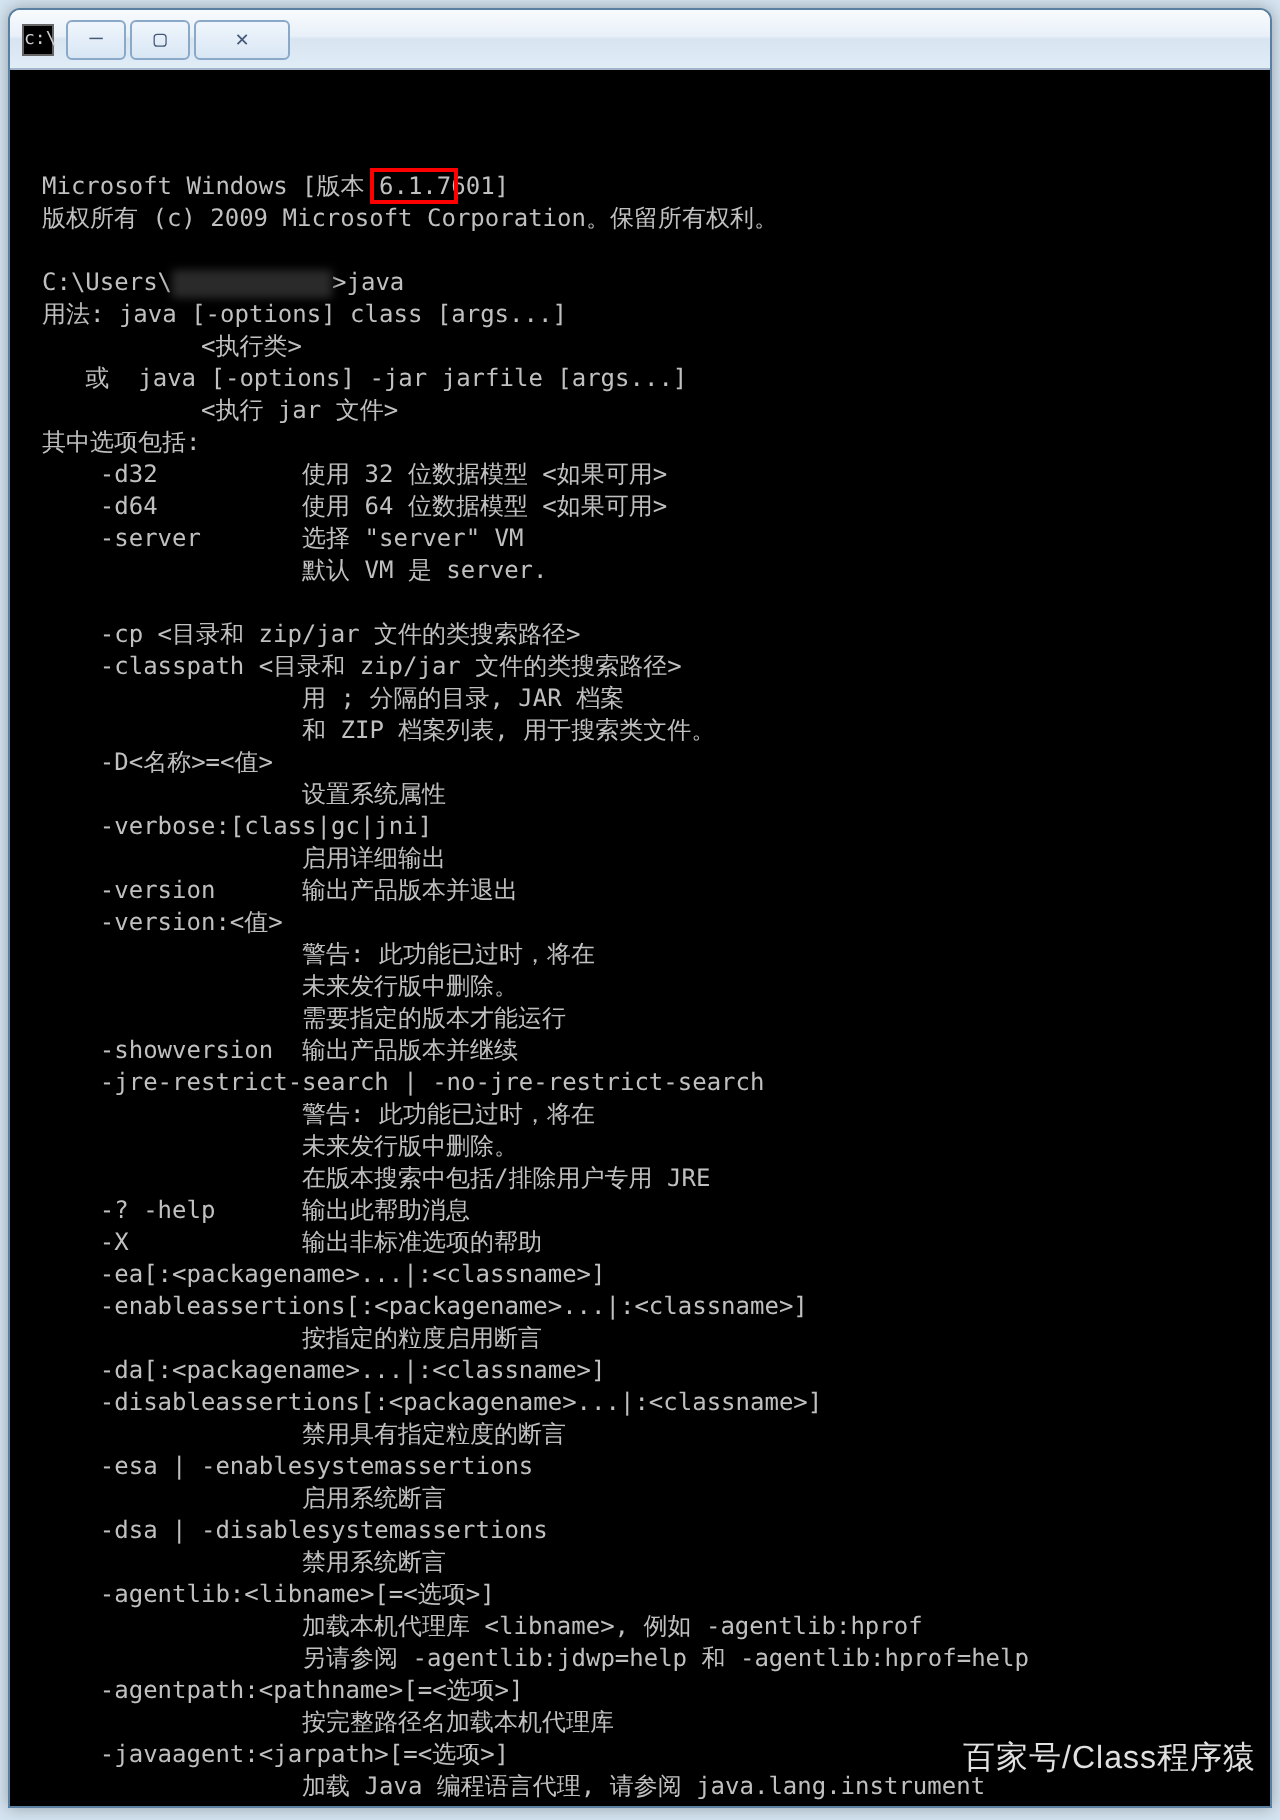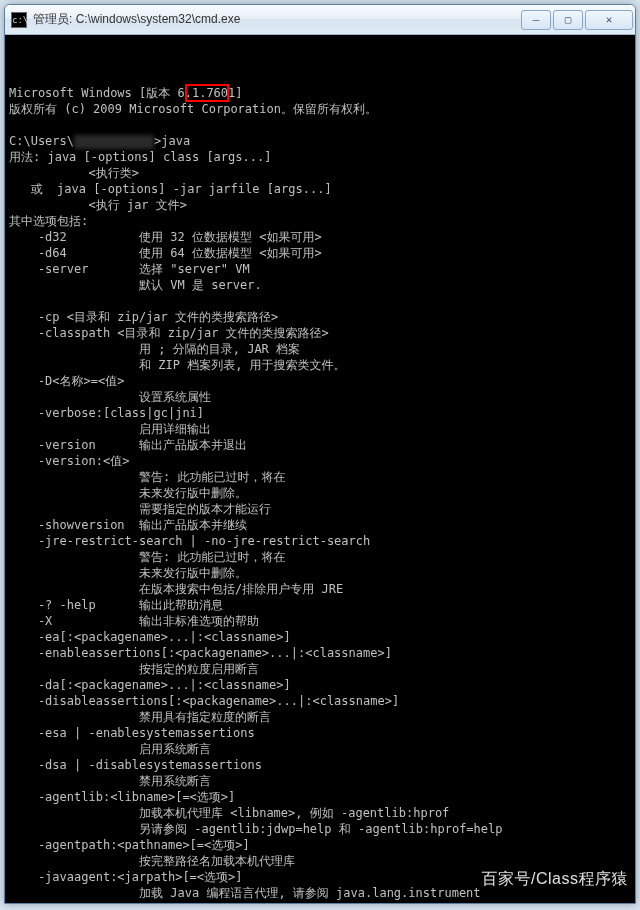--- a/index.html
+++ b/index.html
@@ -65,21 +65,21 @@
 }
 .win-btn.close {
   width: 48px;
 }
 .console {
   flex: 1;
   background: #000;
   color: #c0c0c0;
   font-size: 12px;
   line-height: 16px;
-  padding: 2px 4px;
+  padding: 2px 16px;
   overflow: hidden;
   white-space: pre;
   font-family: "NSimSun", "SimSun", "Consolas", monospace;
   position: relative;
 }
 .redbox {
   position: absolute;
   border: 2px solid #ff0000;
   pointer-events: none;
 }
@@ -101,21 +101,20 @@
   text-shadow: 0 0 4px rgba(0,0,0,0.8);
   letter-spacing: 0.5px;
 }
 </style>
 </head>
 <body>
 
 <div class="window">
   <div class="titlebar">
     <div class="icon">c:\</div>
-    <div class="title">管理员: C:\windows\system32\cmd.exe</div>
     <div class="win-buttons">
       <div class="win-btn">—</div>
       <div class="win-btn">▢</div>
       <div class="win-btn close">✕</div>
     </div>
   </div>
   <div class="console" id="console">
     
   <div>Microsoft Windows [版本 6.1.7601]</div><div>版权所有 (c) 2009 Microsoft Corporation。保留所有权利。</div><div> </div><div><span>C:\Users\</span><span class="blur"></span><span>&gt;java</span></div><div>用法: java [-options] class [args...]</div><div>           &lt;执行类&gt;</div><div>   或  java [-options] -jar jarfile [args...]</div><div>           &lt;执行 jar 文件&gt;</div><div>其中选项包括:</div><div>    -d32          使用 32 位数据模型 &lt;如果可用&gt;</div><div>    -d64          使用 64 位数据模型 &lt;如果可用&gt;</div><div>    -server       选择 "server" VM</div><div>                  默认 VM 是 server.</div><div> </div><div>    -cp &lt;目录和 zip/jar 文件的类搜索路径&gt;</div><div>    -classpath &lt;目录和 zip/jar 文件的类搜索路径&gt;</div><div>                  用 ; 分隔的目录, JAR 档案</div><div>                  和 ZIP 档案列表, 用于搜索类文件。</div><div>    -D&lt;名称&gt;=&lt;值&gt;</div><div>                  设置系统属性</div><div>    -verbose:[class|gc|jni]</div><div>                  启用详细输出</div><div>    -version      输出产品版本并退出</div><div>    -version:&lt;值&gt;</div><div>                  警告: 此功能已过时，将在</div><div>                  未来发行版中删除。</div><div>                  需要指定的版本才能运行</div><div>    -showversion  输出产品版本并继续</div><div>    -jre-restrict-search | -no-jre-restrict-search</div><div>                  警告: 此功能已过时，将在</div><div>                  未来发行版中删除。</div><div>                  在版本搜索中包括/排除用户专用 JRE</div><div>    -? -help      输出此帮助消息</div><div>    -X            输出非标准选项的帮助</div><div>    -ea[:&lt;packagename&gt;...|:&lt;classname&gt;]</div><div>    -enableassertions[:&lt;packagename&gt;...|:&lt;classname&gt;]</div><div>                  按指定的粒度启用断言</div><div>    -da[:&lt;packagename&gt;...|:&lt;classname&gt;]</div><div>    -disableassertions[:&lt;packagename&gt;...|:&lt;classname&gt;]</div><div>                  禁用具有指定粒度的断言</div><div>    -esa | -enablesystemassertions</div><div>                  启用系统断言</div><div>    -dsa | -disablesystemassertions</div><div>                  禁用系统断言</div><div>    -agentlib:&lt;libname&gt;[=&lt;选项&gt;]</div><div>                  加载本机代理库 &lt;libname&gt;, 例如 -agentlib:hprof</div><div>                  另请参阅 -agentlib:jdwp=help 和 -agentlib:hprof=help</div><div>    -agentpath:&lt;pathname&gt;[=&lt;选项&gt;]</div><div>                  按完整路径名加载本机代理库</div><div>    -javaagent:&lt;jarpath&gt;[=&lt;选项&gt;]</div><div>                  加载 Java 编程语言代理, 请参阅 java.lang.instrument</div><div>    -splash:&lt;imagepath&gt;</div><div class="redbox" style="left:180px; top:49px; width:44px; height:18px;"></div></div>
 </div>

